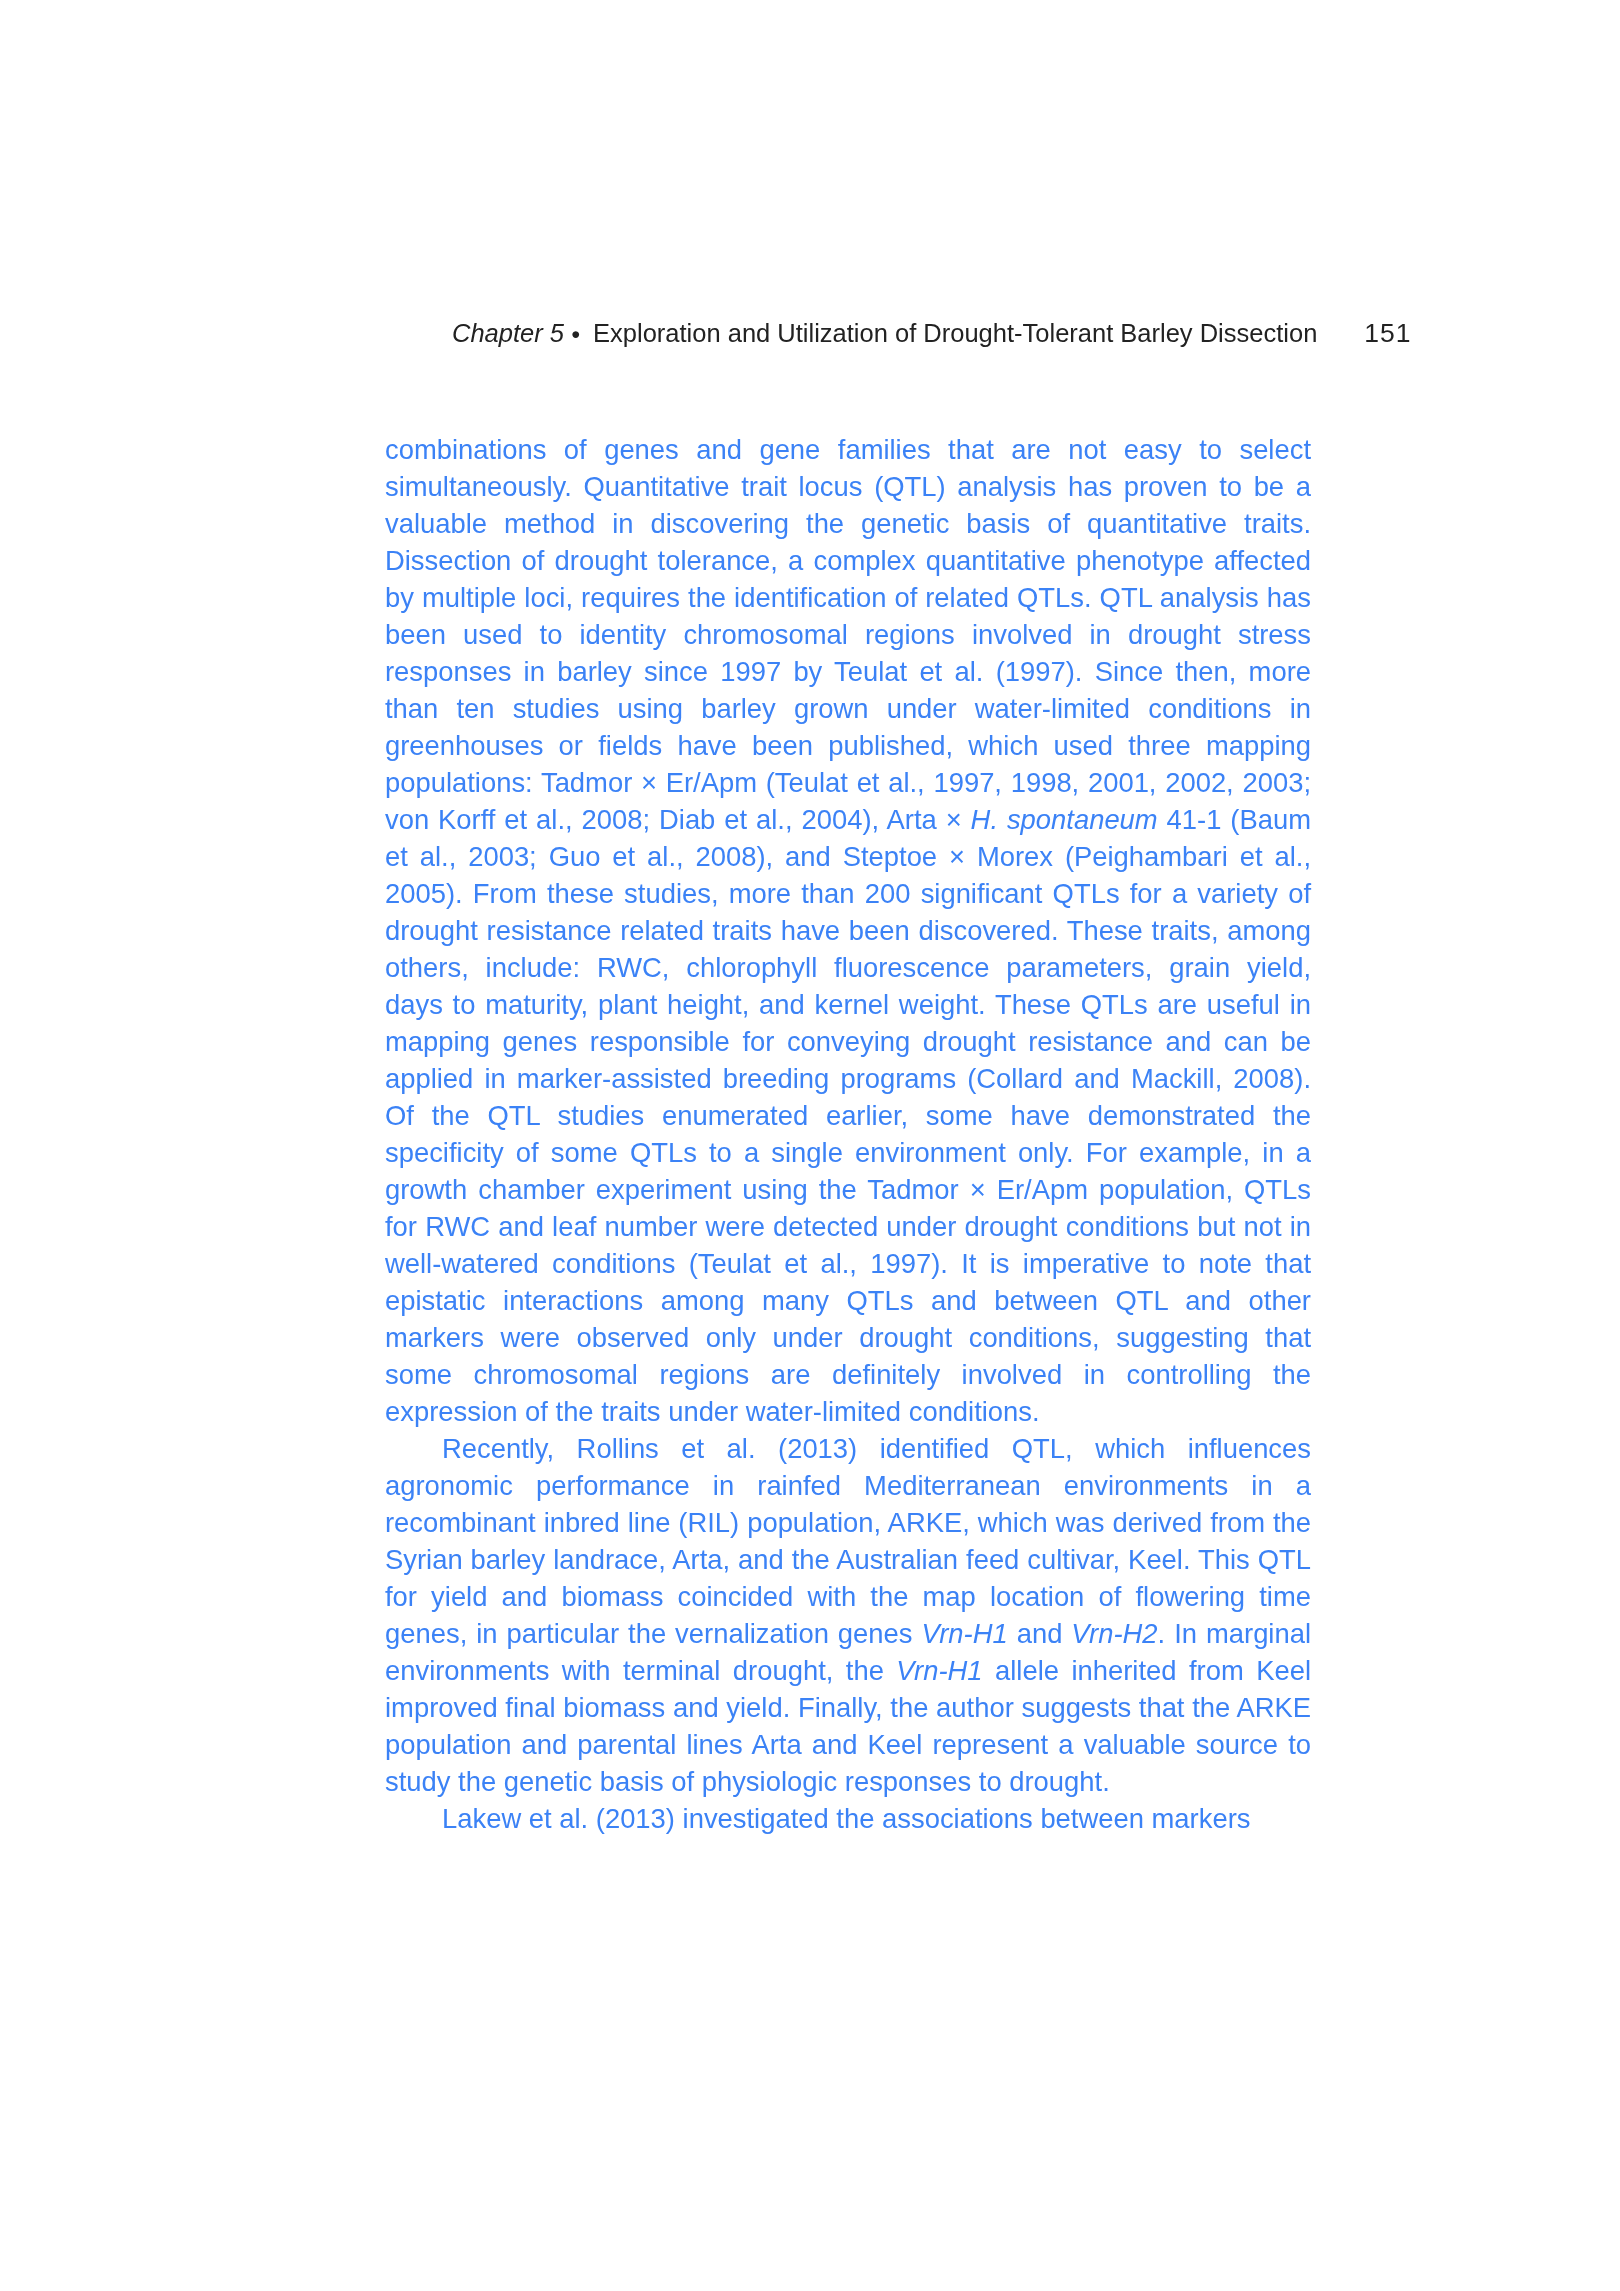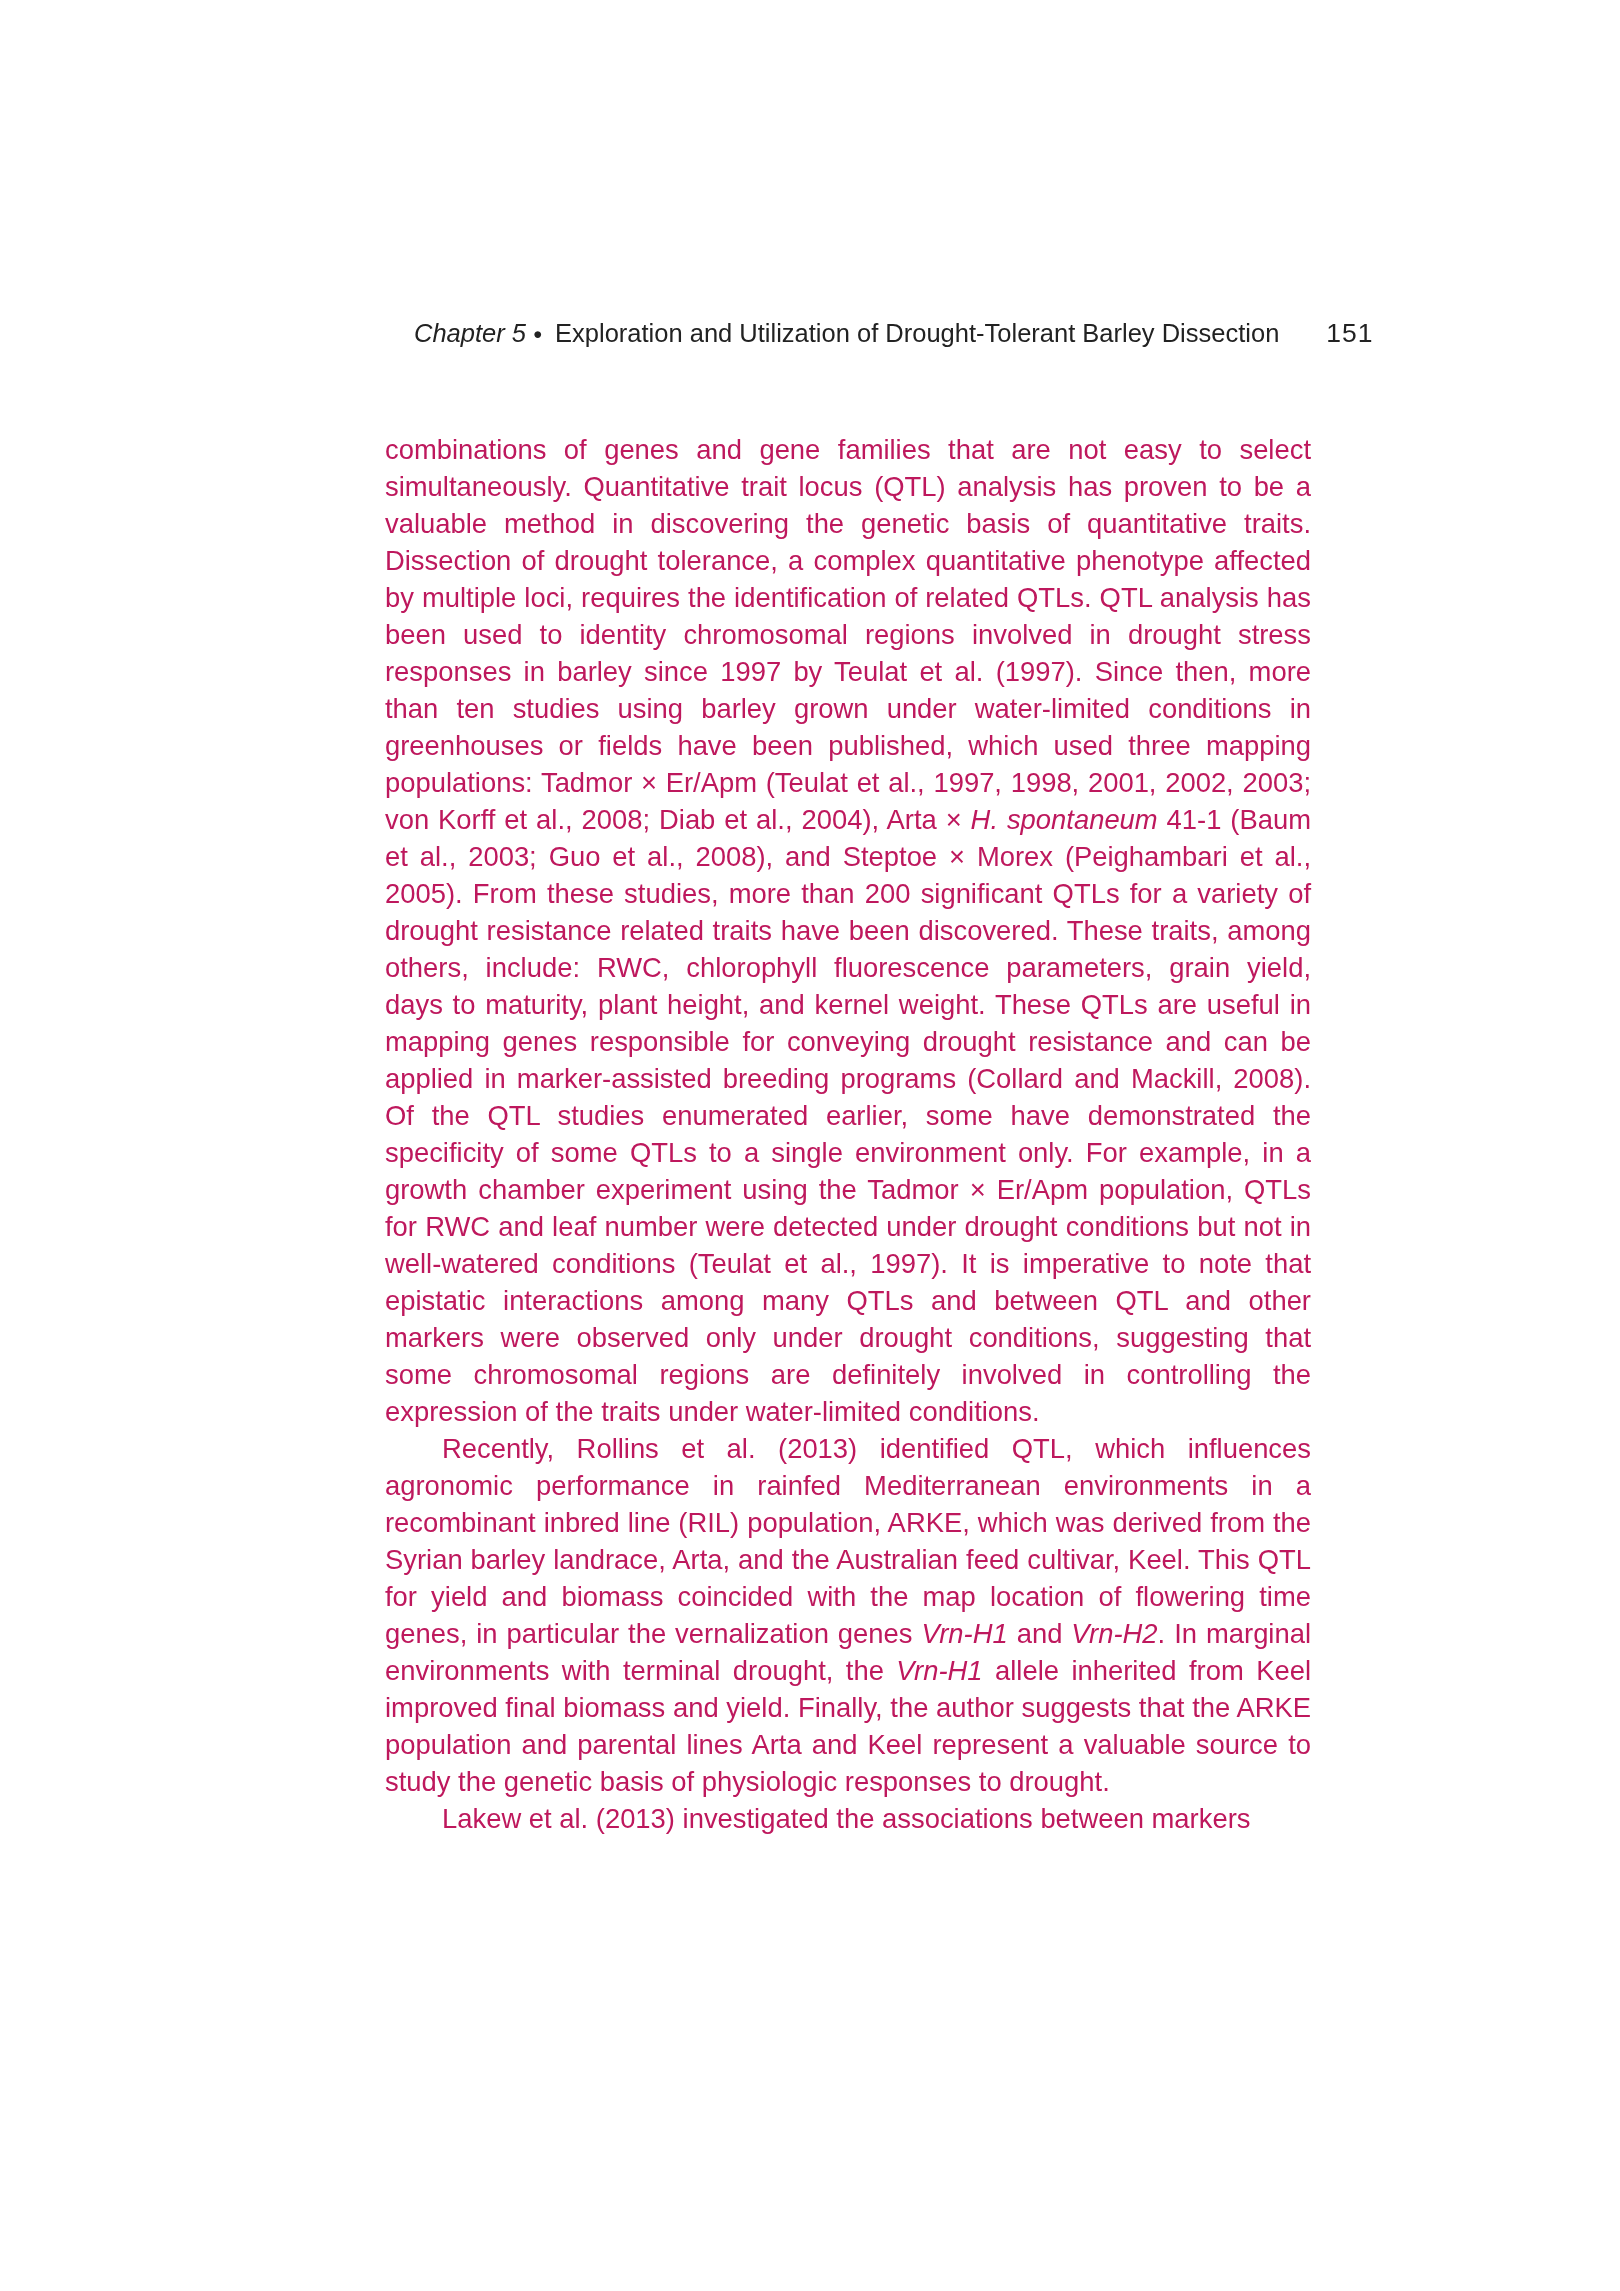--- a/index.html
+++ b/index.html
@@ -15,21 +15,21 @@
     color: #1e1e1e;
     overflow: hidden;
   }
   .page {
     position: absolute;
     inset: 0;
     background: #ffffff;
   }
   .running-header {
     position: absolute;
-    left: 414px;
+    left: 452px;
     top: 321px;
     display: flex;
     align-items: center;
     white-space: nowrap;
     font-size: 25.5px;
     line-height: 25.5px;
     color: #222222;
   }
   .chapter-label {
     font-style: italic;
@@ -44,21 +44,21 @@
     letter-spacing: 1px;
   }
   .body-text {
     position: absolute;
     left: 385px;
     top: 431px;
     width: 926px;
     font-size: 27.4px;
     line-height: 37px;
     text-align: justify;
-    color: #be185d;
+    color: #3b82f6;
   }
   .body-text p {
     margin: 0;
     padding: 0;
   }
   .body-text p.indent {
     text-indent: 57px;
   }
   .it {
     font-style: italic;

